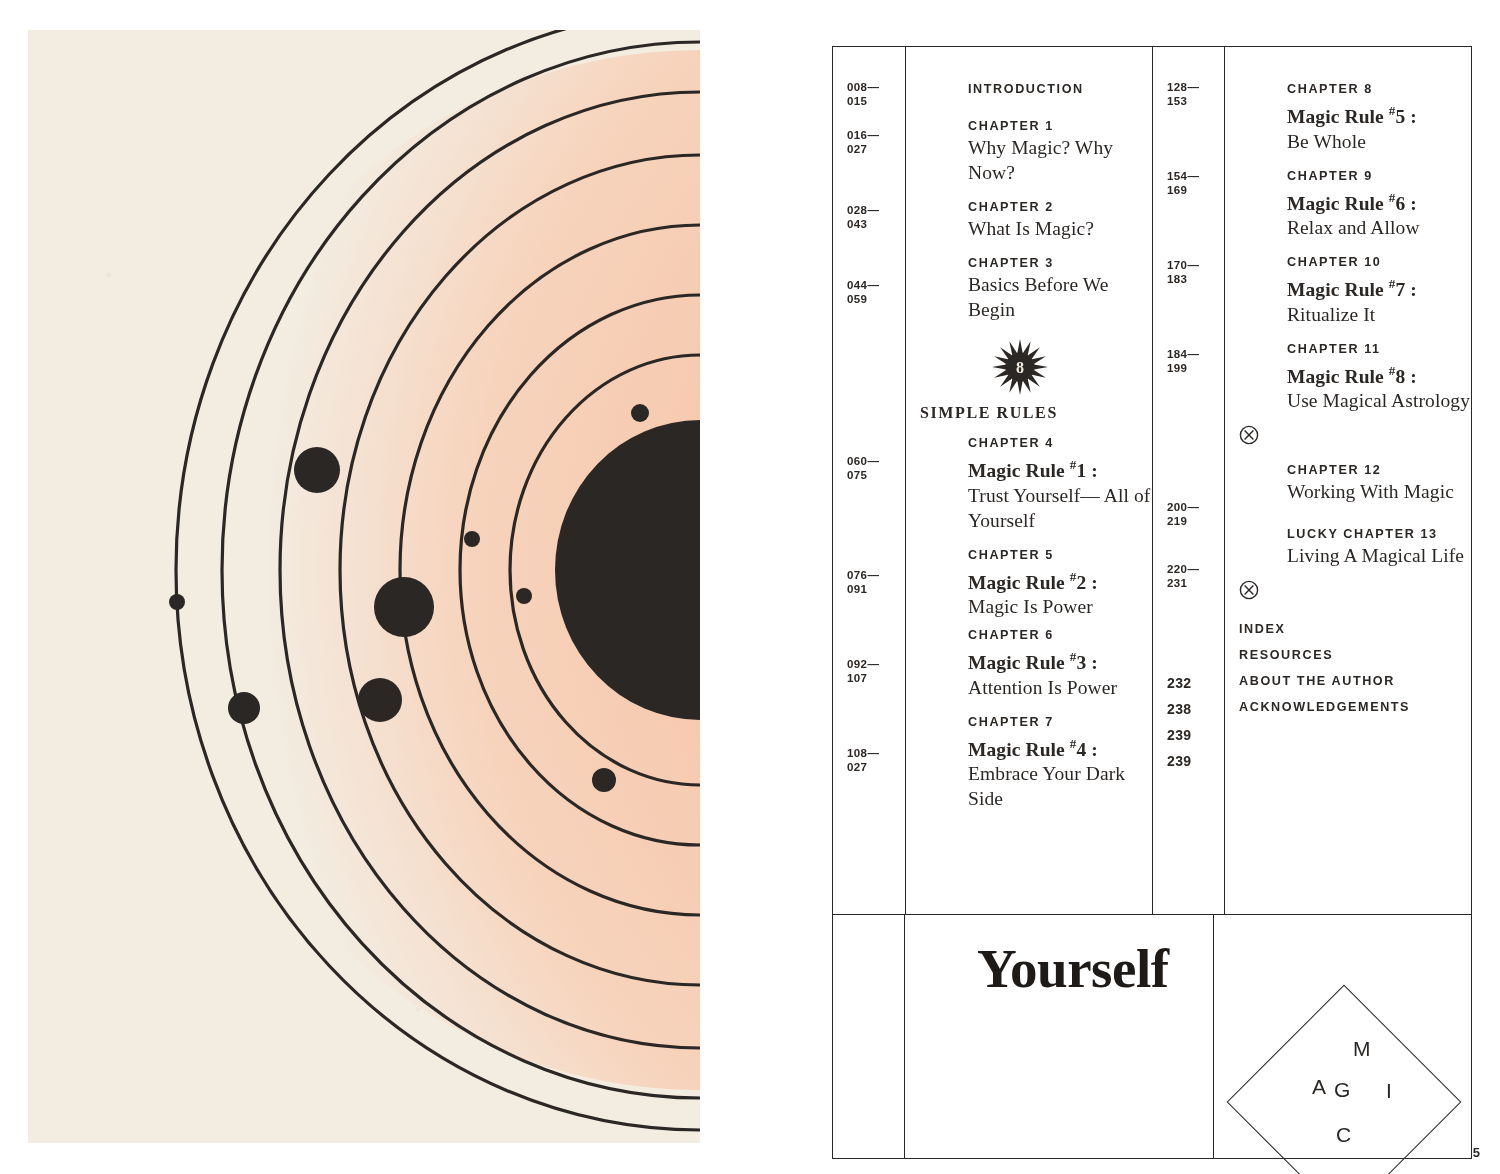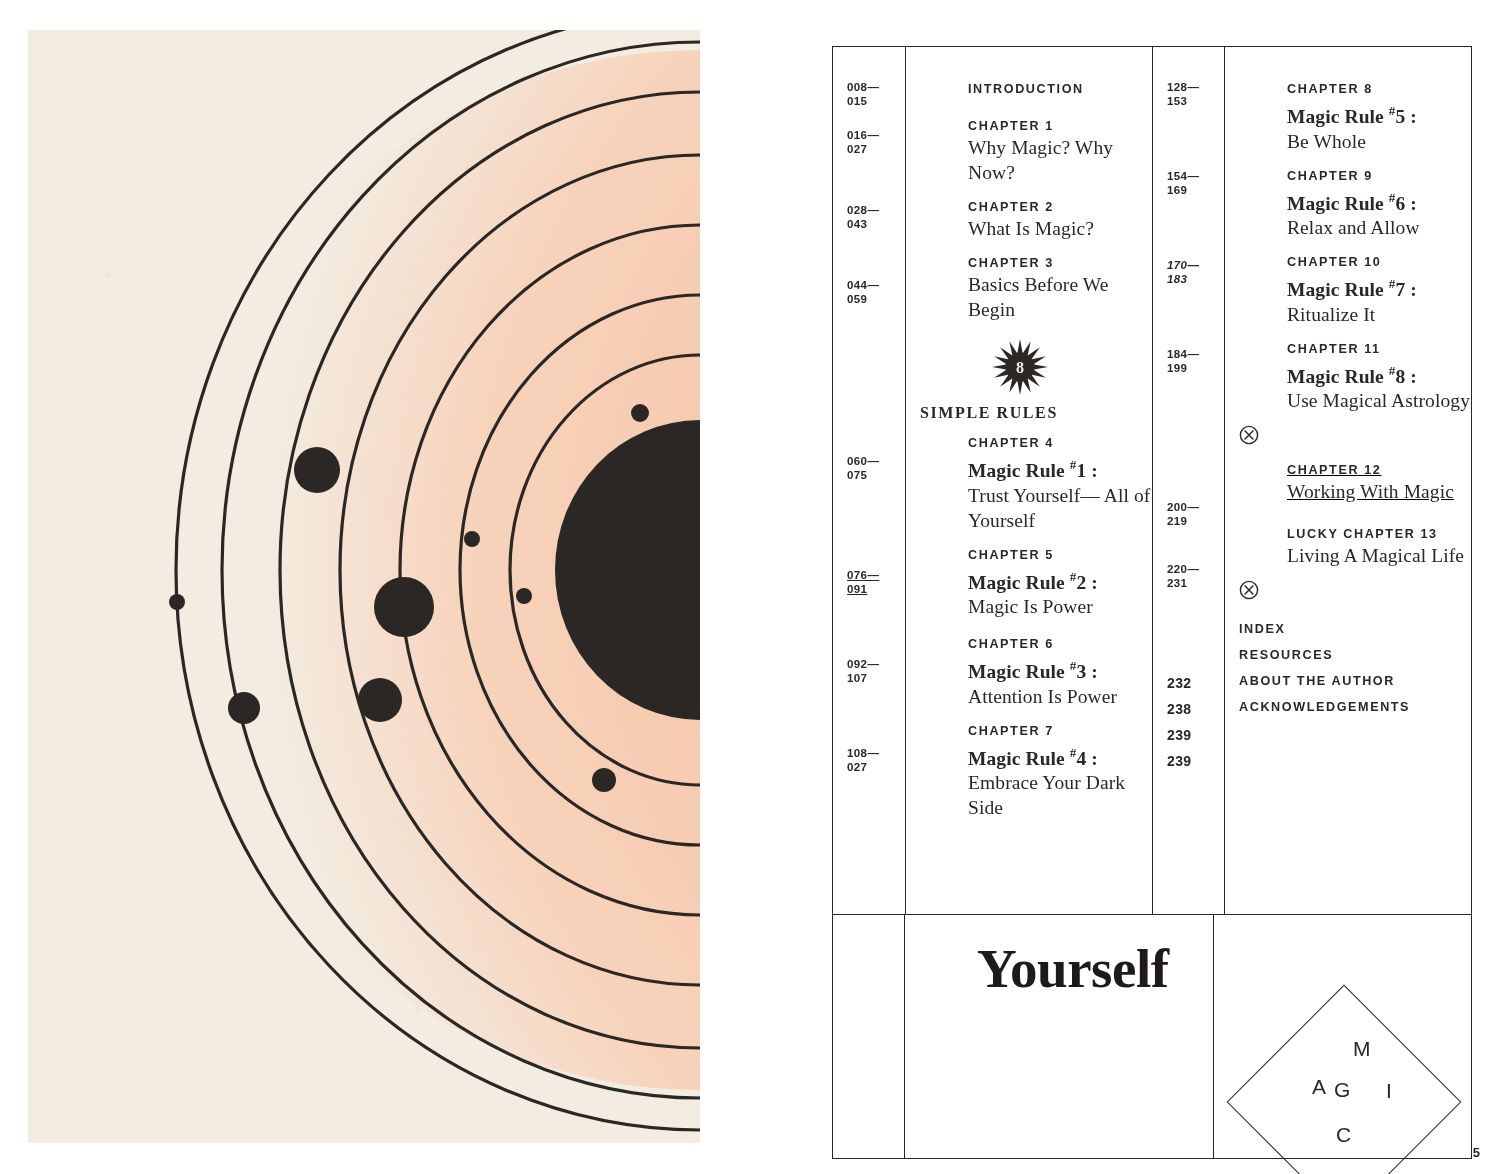--- a/index.html
+++ b/index.html
@@ -281,21 +281,21 @@
         <span class="l2">043</span>
       </div>
       <div class="pagenum" style="margin-bottom:148px;">
         <span>044—</span>
         <span class="l2">059</span>
       </div>
       <div class="pagenum" style="margin-bottom:86px;">
         <span>060—</span>
         <span class="l2">075</span>
       </div>
-      <div class="pagenum" style="margin-bottom:61px;text-decoration:underline;">
+      <div class="pagenum" style="margin-bottom:61px;">
         <span>076—</span>
         <span class="l2">091</span>
       </div>
       <div class="pagenum" style="margin-bottom:61px;">
         <span>092—</span>
         <span class="l2">107</span>
       </div>
       <div class="pagenum">
         <span>108—</span>
         <span class="l2">027</span>
@@ -354,21 +354,21 @@
       <div class="rules-head">SIMPLE RULES</div>
 
       <div class="entry" style="margin-bottom:13px;">
         <div class="chap-label">CHAPTER 4</div>
         <div class="chap-title bold">
           <span>Magic Rule </span><span class="sup">#</span><span>1 :</span>
         </div>
         <div class="chap-title" style="max-width:185px;font-family:Liberation Serif, serif;">Trust Yourself— All of Yourself</div>
       </div>
 
-      <div class="entry" style="margin-bottom:16px;">
+      <div class="entry" style="margin-bottom:7px;">
         <div class="chap-label">CHAPTER 5</div>
         <div class="chap-title bold">
           <span>Magic Rule </span><span class="sup">#</span><span>2 :</span>
         </div>
         <div class="chap-title">Magic Is Power</div>
       </div>
 
       <div class="entry" style="margin-bottom:13px;">
         <div class="chap-label">CHAPTER 6</div>
         <div class="chap-title bold">
@@ -388,21 +388,21 @@
 
     <div class="col-pages-2">
       <div class="pagenum" style="margin-bottom:61px;">
         <span>128—</span>
         <span class="l2">153</span>
       </div>
       <div class="pagenum" style="margin-bottom:61px;">
         <span>154—</span>
         <span class="l2">169</span>
       </div>
-      <div class="pagenum" style="margin-bottom:61px;font-style:italic;">
+      <div class="pagenum" style="margin-bottom:61px;">
         <span>170—</span>
         <span class="l2">183</span>
       </div>
       <div class="pagenum" style="margin-bottom:125px;">
         <span>184—</span>
         <span class="l2">199</span>
       </div>
       <div class="pagenum" style="margin-bottom:34px;">
         <span>200—</span>
         <span class="l2">219</span>
@@ -451,21 +451,21 @@
         <div class="chap-title">Use Magical Astrology</div>
       </div>
 
       <div class="x-mark">
         <svg width="20" height="20" viewBox="0 0 20 20">
           <circle cx="10" cy="10" r="8.6" fill="none" stroke="#2b2724" stroke-width="1.4"></circle>
           <path d="M5.6 5.6 L14.4 14.4 M14.4 5.6 L5.6 14.4" stroke="#2b2724" stroke-width="1.4" fill="none"></path>
         </svg>
       </div>
 
-      <div class="entry" style="margin-bottom:21px;text-decoration:underline;">
+      <div class="entry" style="margin-bottom:21px;">
         <div class="chap-label">CHAPTER 12</div>
         <div class="chap-title">Working With Magic</div>
       </div>
 
       <div class="entry">
         <div class="chap-label">LUCKY CHAPTER 13</div>
         <div class="chap-title">Living A Magical Life</div>
       </div>
 
       <div class="x-mark">

